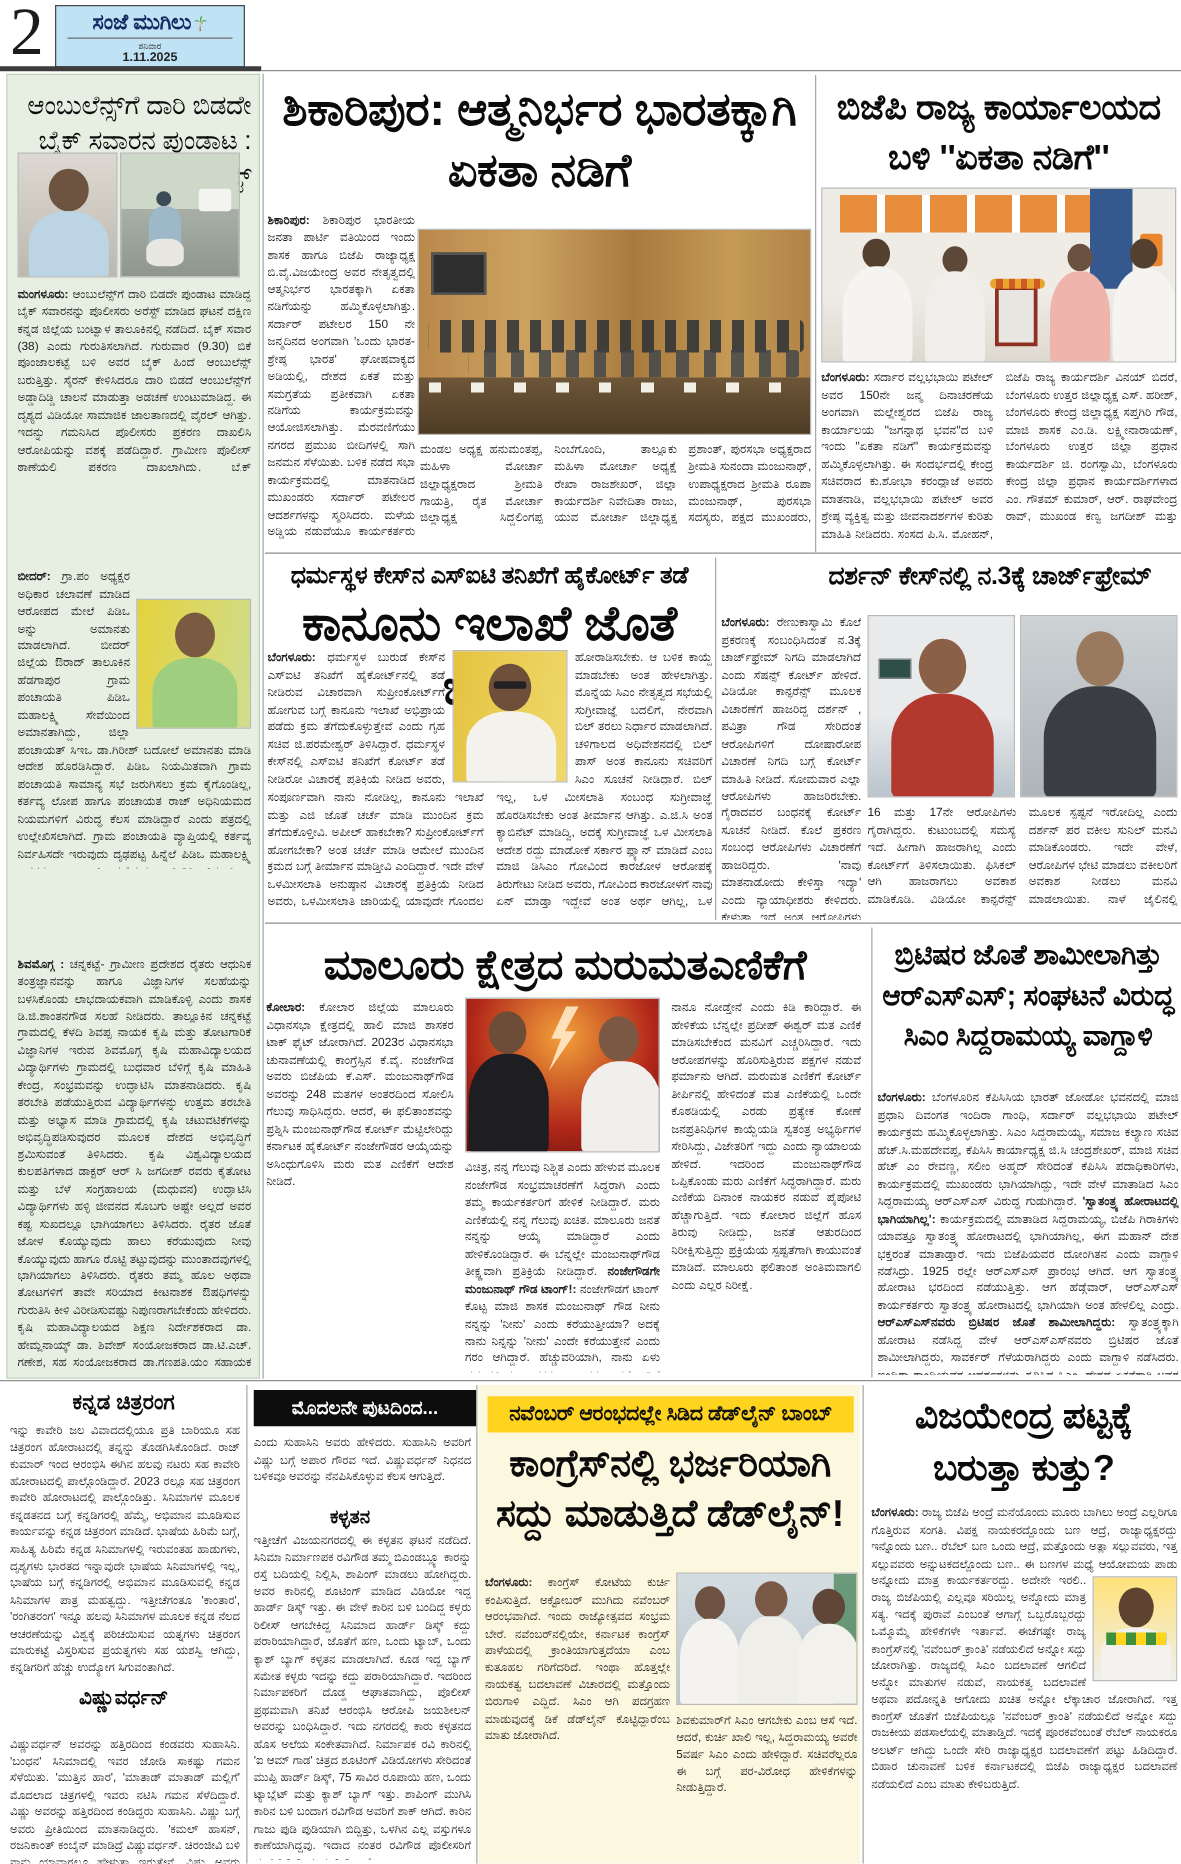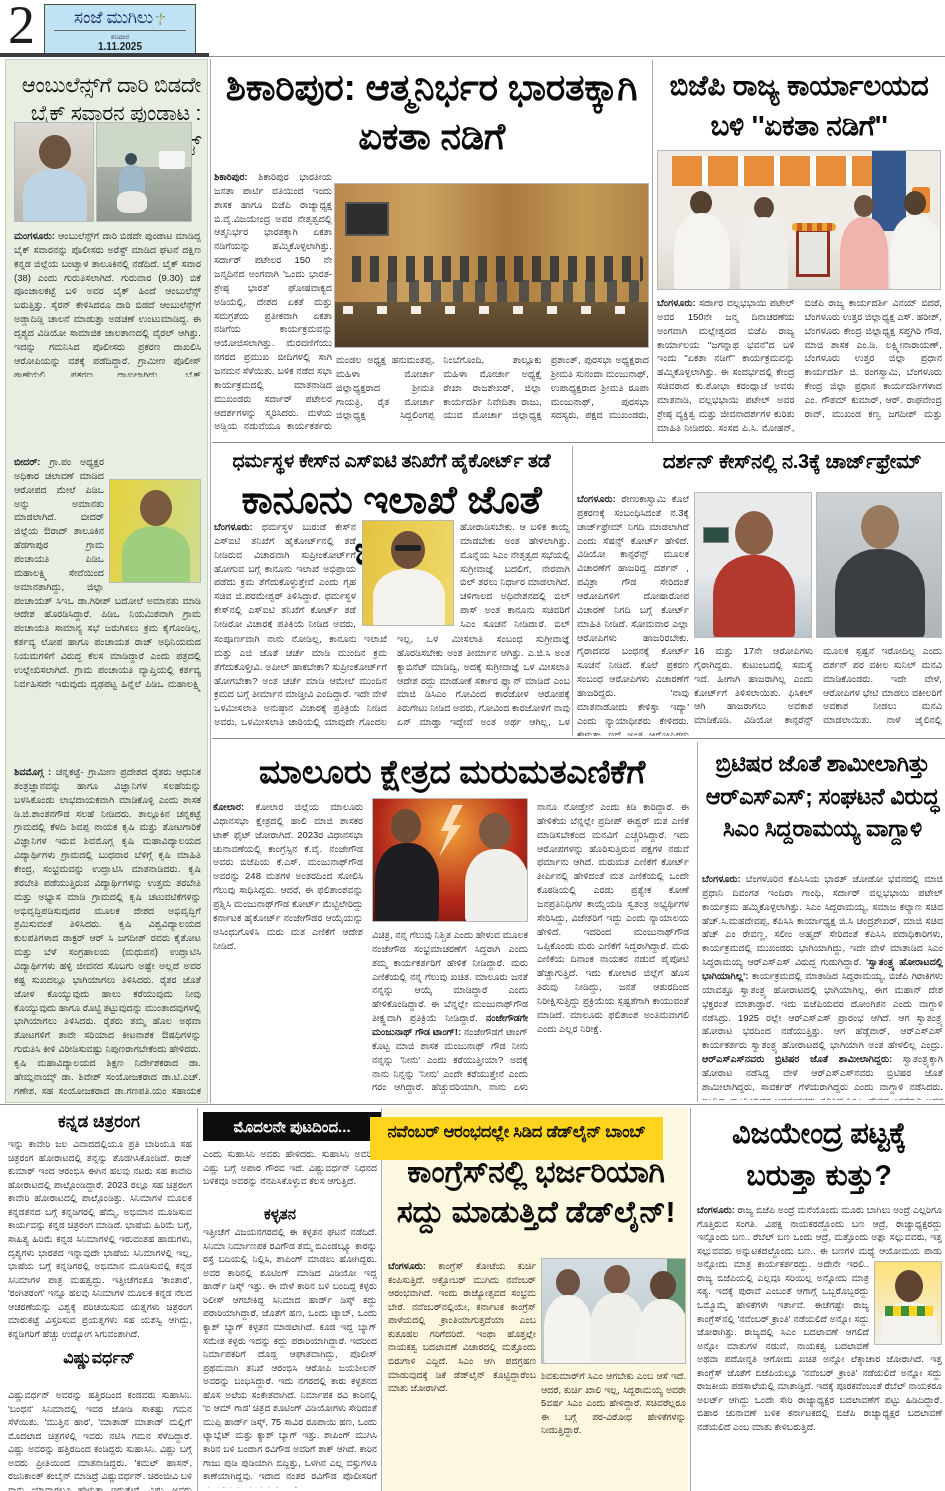--- a/index.html
+++ b/index.html
@@ -14,21 +14,21 @@
   .photo{position:absolute;overflow:hidden;border:1px solid #b9b9b9}
   .photo-inline{float:right;overflow:hidden;border:1px solid #b9b9b9;position:relative}
   .ph-head{position:absolute;border-radius:50%}
   .ph-torso{position:absolute;border-radius:46% 46% 8% 8%}
   .vline{position:absolute;width:1px;background:#a8a8a8}
   .hline{position:absolute;height:1px;background:#8f8f8f}
   .cols2{column-count:2;column-gap:10px}
   .cols3{column-count:3;column-gap:9px}
   
   #masthead-box{background:#bfe2f4;border:1px solid #4a4a4a;text-align:center}
-  #masthead-title{font-size:17px;font-weight:normal;color:#152a63;padding-top:3px;letter-spacing:-.3px}
+  #masthead-title{font-size:17px;font-weight:bold;color:#152a63;padding-top:3px;letter-spacing:-.3px}
   #masthead-sep{height:1px;background:#6a6a6a;margin:2px 9px}
   #masthead-day{font-size:7px;color:#333}
   #masthead-date{font-size:10px;font-weight:bold;color:#222}
   #section-label{background:#e9e9e9;text-align:center;font-weight:bold;font-size:20px;
                  line-height:32px;color:#111;letter-spacing:-.3px}
   #left-panel{background:#e6efe1;border:1px solid #c2d2ba}
   .green-hl{font-weight:normal;font-size:21px;line-height:1.35;text-align:right;color:#0c0c0c;letter-spacing:-.3px}
   .subhead{font-weight:bold;text-align:center;color:#0c0c0c}
   #fp-banner{background:#0d0d0d;color:#fff;font-weight:bold;font-size:15px;text-align:center;line-height:29px}
   #congress-bg{background:#fcf7df}
@@ -205,21 +205,21 @@
 <div class="bt" style="position:absolute;left:203px;top:1148px;width:174px;height:54px;overflow:hidden;font-size:9.3px">
   <span>ಎಂದು ಸುಹಾಸಿನಿ ಅವರು ಹೇಳಿದರು. ಸುಹಾಸಿನಿ ಅವರಿಗೆ ವಿಷ್ಣು ಬಗ್ಗೆ ಅಪಾರ ಗೌರವ ಇದೆ. ವಿಷ್ಣುವರ್ಧನ್ ನಿಧನದ ಬಳಿಕವೂ ಅವರನ್ನು ನೆನಪಿಸಿಕೊಳ್ಳುವ ಕೆಲಸ ಆಗುತ್ತಿದೆ.</span>
 </div>
 <div class="abs subhead" style="left:193px;top:1205px;width:174px;font-size:15px">ಕಳ್ಳತನ</div>
 <div class="bt" style="position:absolute;left:203px;top:1226px;width:174px;height:262px;overflow:hidden;font-size:9.3px">
   <span>ಇತ್ತೀಚೆಗೆ ವಿಜಯನಗರದಲ್ಲಿ ಈ ಕಳ್ಳತನ ಘಟನೆ ನಡೆದಿದೆ. ಸಿನಿಮಾ ನಿರ್ಮಾಣಪಕ ರವಿಗೌಡ ತಮ್ಮ ಬಿಎಂಡಬ್ಲ್ಯೂ ಕಾರನ್ನು ರಸ್ತೆ ಬದಿಯಲ್ಲಿ ನಿಲ್ಲಿಸಿ, ಶಾಪಿಂಗ್ ಮಾಡಲು ಹೋಗಿದ್ದರು. ಅವರ ಕಾರಿನಲ್ಲಿ ಶೂಟಿಂಗ್ ಮಾಡಿದ ವಿಡಿಯೋ ಇದ್ದ ಹಾರ್ಡ್ ಡಿಸ್ಕ್ ಇತ್ತು. ಈ ವೇಳೆ ಕಾರಿನ ಬಳಿ ಬಂದಿದ್ದ ಕಳ್ಳರು ರಿಲೀಸ್ ಆಗಬೇಕಿದ್ದ ಸಿನಿಮಾದ ಹಾರ್ಡ್ ಡಿಸ್ಕ್ ಕದ್ದು ಪರಾರಿಯಾಗಿದ್ದಾರೆ, ಜೊತೆಗೆ ಹಣ, ಒಂದು ಟ್ಯಾಬ್, ಒಂದು ಕ್ಯಾಶ್ ಬ್ಯಾಗ್ ಕಳ್ಳತನ ಮಾಡಲಾಗಿದೆ. ಕೂಡ ಇದ್ದ ಬ್ಯಾಗ್ ಸಮೇತ ಕಳ್ಳರು ಇದನ್ನು ಕದ್ದು ಪರಾರಿಯಾಗಿದ್ದಾರೆ. ಇದರಿಂದ ನಿರ್ಮಾಪಕರಿಗೆ ದೊಡ್ಡ ಆಘಾತವಾಗಿದ್ದು, ಪೊಲೀಸ್ ಪ್ರಥಮವಾಗಿ ತನಿಖೆ ಆರಂಭಿಸಿ ಆರೋಪಿ ಜಯಶೀಲನ್ ಅವರನ್ನು ಬಂಧಿಸಿದ್ದಾರೆ. ಇದು ನಗರದಲ್ಲಿ ಕಾರು ಕಳ್ಳತನದ ಹೊಸ ಅಲೆಯ ಸಂಕೇತವಾಗಿದೆ. ನಿರ್ಮಾಪಕ ರವಿ ಕಾರಿನಲ್ಲಿ 'ಐ ಆಮ್ ಗಾಡ' ಚಿತ್ರದ ಶೂಟಿಂಗ್ ವಿಡಿಯೋಗಳು ಸೇರಿದಂತೆ ಮುಪ್ಪಿ ಹಾರ್ಡ್ ಡಿಸ್ಕ್, 75 ಸಾವಿರ ರೂಪಾಯಿ ಹಣ, ಒಂದು ಟ್ಯಾಬ್ಲೆಟ್ ಮತ್ತು ಕ್ಯಾಶ್ ಬ್ಯಾಗ್ ಇತ್ತು. ಶಾಪಿಂಗ್ ಮುಗಿಸಿ ಕಾರಿನ ಬಳಿ ಬಂದಾಗ ರವಿಗೌಡ ಅವರಿಗೆ ಶಾಕ್ ಆಗಿದೆ. ಕಾರಿನ ಗಾಜು ಪುಡಿ ಪುಡಿಯಾಗಿ ಬಿದ್ದಿತ್ತು, ಒಳಗಿನ ಎಲ್ಲ ವಸ್ತುಗಳೂ ಕಾಣೆಯಾಗಿದ್ದವು. ಇದಾದ ನಂತರ ರವಿಗೌಡ ಪೊಲೀಸರಿಗೆ ಮಾಹಿತಿ ನೀಡಿ ದೂರು ನೀಡಿದ್ದಾರೆ.</span>
 </div>
 <div class="vline" style="left:381px;top:1108px;height:383px"></div>
 
 <div id="congress-bg" class="abs" style="left:383px;top:1108px;width:305px;height:383px"></div>
-<div id="congress-kicker" class="abs" style="left:370px;top:1117px;width:293px;height:43px">ನವೆಂಬರ್ ಆರಂಭದಲ್ಲೇ ಸಿಡಿದ ಡೆಡ್‌ಲೈನ್ ಬಾಂಬ್</div>
+<div id="congress-kicker" class="abs" style="left:390px;top:1117px;width:293px;height:29px">ನವೆಂಬರ್ ಆರಂಭದಲ್ಲೇ ಸಿಡಿದ ಡೆಡ್‌ಲೈನ್ ಬಾಂಬ್</div>
 <div class="abs hl" style="left:386px;top:1152px;width:300px;font-size:30px">ಕಾಂಗ್ರೆಸ್‌ನಲ್ಲಿ ಭರ್ಜರಿಯಾಗಿ ಸದ್ದು ಮಾಡುತ್ತಿದೆ ಡೆಡ್‌ಲೈನ್!</div>
 <div class="bt" style="position:absolute;left:388px;top:1260px;width:148px;height:226px;overflow:hidden;font-size:9.3px">
   <b class="dl">ಬೆಂಗಳೂರು:</b><span> ಕಾಂಗ್ರೆಸ್ ಕೋಟೆಯ ಕುರ್ಚಿ ಕಂಪಿಸುತ್ತಿದೆ. ಅಕ್ಟೋಬರ್ ಮುಗಿದು ನವೆಂಬರ್ ಆರಂಭವಾಗಿದೆ. ಇಂದು ರಾಜ್ಯೋತ್ಸವದ ಸಂಭ್ರಮ ಬೇರೆ. ನವೆಂಬರ್‌ನಲ್ಲಿಯೇ, ಕರ್ನಾಟಕ ಕಾಂಗ್ರೆಸ್ ಪಾಳೆಯದಲ್ಲಿ ಕ್ರಾಂತಿಯಾಗುತ್ತದೆಯಾ ಎಂಬ ಕುತೂಹಲ ಗರಿಗೆದರಿದೆ. ಇಂಥಾ ಹೊತ್ತಲ್ಲೇ ನಾಯಕತ್ವ ಬದಲಾವಣೆ ವಿಚಾರದಲ್ಲಿ ಮತ್ತೊಂದು ಬಿರುಗಾಳಿ ಎದ್ದಿದೆ. ಸಿಎಂ ಆಗಿ ಪದಗ್ರಹಣ ಮಾಡುವುದಕ್ಕೆ ಡಿಕೆ ಡೆಡ್‌ಲೈನ್ ಕೊಟ್ಟಿದ್ದಾರೆಂಬ ಮಾತು ಜೋರಾಗಿದೆ.</span>
 </div>
 <div class="photo" style="left:541px;top:1258px;width:145px;height:106px;background:linear-gradient(#d4dde2,#b9c5cc)">
   <div class="abs" style="right:0;top:0;width:18px;height:106px;background:#3f7d4f;opacity:.7"></div>
   <div class="ph-head" style="left:14px;top:10px;width:24px;height:27px;background:#6e5242"></div>
   <div class="ph-torso" style="left:2px;top:36px;width:48px;height:70px;background:#f4f3ef"></div>
   <div class="ph-head" style="left:62px;top:6px;width:26px;height:29px;background:#7a5a46"></div>
   <div class="ph-torso" style="left:48px;top:34px;width:54px;height:72px;background:#efeee9"></div>

